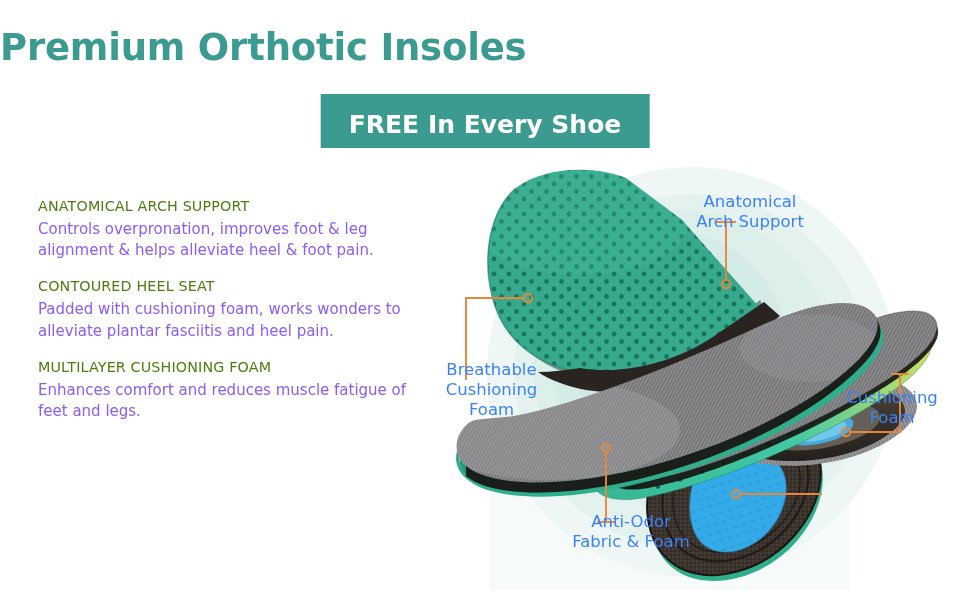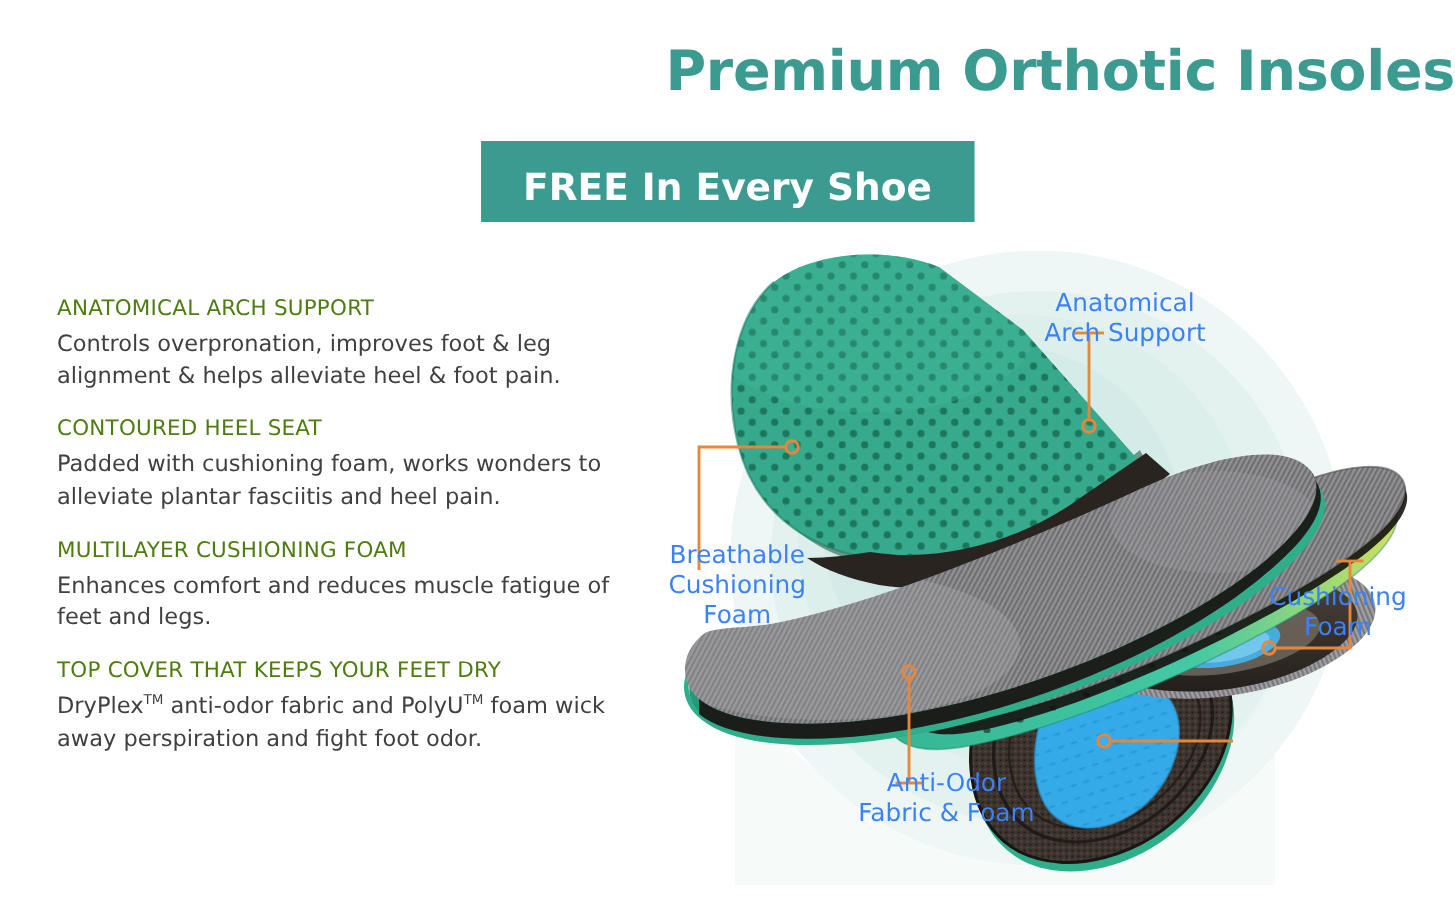--- a/index.html
+++ b/index.html
@@ -15,21 +15,21 @@
     font-family: "DejaVu Sans", "Liberation Sans", sans-serif;
     -webkit-font-smoothing: antialiased;
   }
 
   
   .page-title {
     position: absolute;
     top: 28px;
     left: 0;
     width: 970px;
-    text-align: right;
+    text-align: left;
     font-size: 37px;
     font-weight: bold;
     color: #3b9b90;
     letter-spacing: -0.2px;
     line-height: 1.1;
   }
   .free-badge {
     position: absolute;
     top: 94px;
     left: 50%;
@@ -52,21 +52,21 @@
   }
   .feature-block { margin-bottom: 17px; }
   .feature-heading {
     color: #4d7c0f;
     font-size: 14.3px;
     letter-spacing: 0.15px;
     margin-bottom: 3px;
     line-height: 1.25;
   }
   .feature-body {
-    color: #404040;
+    color: #8b5cf6;
     font-size: 15px;
     line-height: 1.42;
   }
   .feature-body sup {
     font-size: 9px;
     vertical-align: super;
     line-height: 0;
   }
 
   
@@ -109,24 +109,20 @@
   <div class="feature-block">
     <div class="feature-heading">CONTOURED HEEL SEAT</div>
     <div class="feature-body">Padded with cushioning foam, works wonders to alleviate plantar fasciitis and heel pain.</div>
   </div>
 
   <div class="feature-block">
     <div class="feature-heading">MULTILAYER CUSHIONING FOAM</div>
     <div class="feature-body">Enhances comfort and reduces muscle fatigue of feet and legs.</div>
   </div>
 
-  <div class="feature-block">
-    <div class="feature-heading">TOP COVER THAT KEEPS YOUR FEET DRY</div>
-    <div class="feature-body"><span>DryPlex</span><sup>TM</sup><span> anti-odor fabric and PolyU</span><sup>TM</sup><span> foam wick away perspiration and fight foot odor.</span></div>
-  </div>
 
 </div>
 
 <div class="illustration">
   <svg width="540" height="450" viewBox="0 0 540 450" xmlns="http://www.w3.org/2000/svg">
     <defs>
 
       <pattern id="grayWeave" width="3" height="3" patternUnits="userSpaceOnUse" patternTransform="rotate(28)">
         <rect width="3" height="3" fill="#919194"></rect>
         <rect width="1.4" height="3" fill="#6e6e72"></rect>

